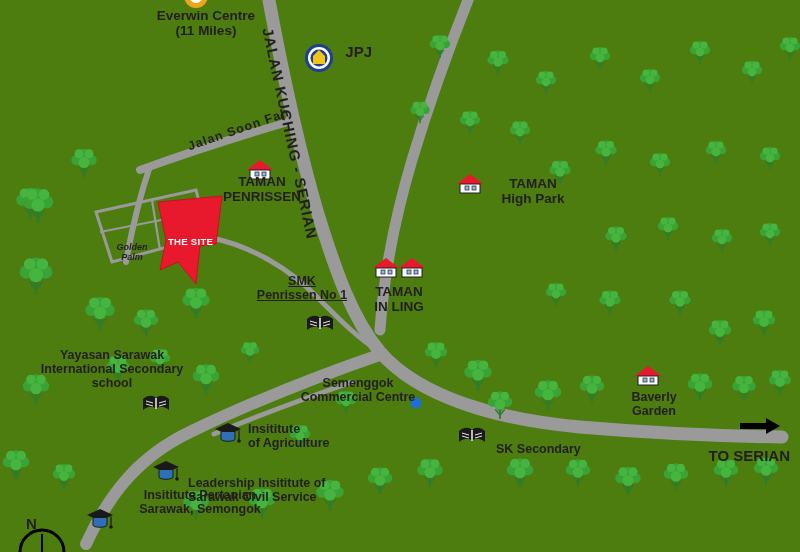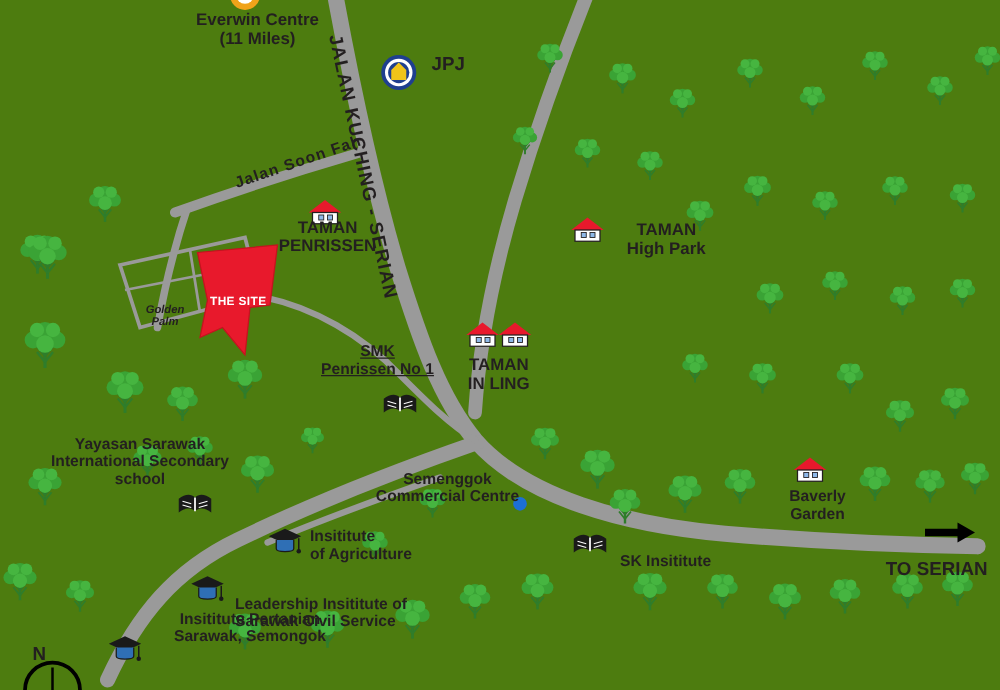--- a/index.html
+++ b/index.html
@@ -222,20 +222,20 @@
   <div class="lbl s12" style="left:296px;top:376px;width:124px;">Semenggok
 Commercial Centre</div>
 
   <div class="lbl left s12" style="left:248px;top:422px;width:110px;">Insititute
 of Agriculture</div>
   <div class="lbl left s12" style="left:188px;top:464px;width:168px;margin-top:12px;">Leadership Insititute of
 Sarawak Civil Service</div>
   <div class="lbl left s12" style="left:120px;top:488px;width:160px;text-align:center;">Insititute Pertanian
 Sarawak, Semongok</div>
 
-  <div class="lbl left s12" style="left:496px;top:442px;width:108px;">SK Insititute</div>
+  <div class="lbl left s12" style="left:496px;top:442px;width:108px;">SK Secondary</div>
   <div class="lbl s12" style="left:614px;top:390px;width:80px;">Baverly
 Garden</div>
 
   <div class="lbl s14" style="left:694px;top:448px;width:96px;text-align:right;">TO SERIAN</div>
 
   <div class="lbl s14" style="left:26px;top:516px;width:32px;text-align:left;">N</div>
 </div>
 
 </body></html>

